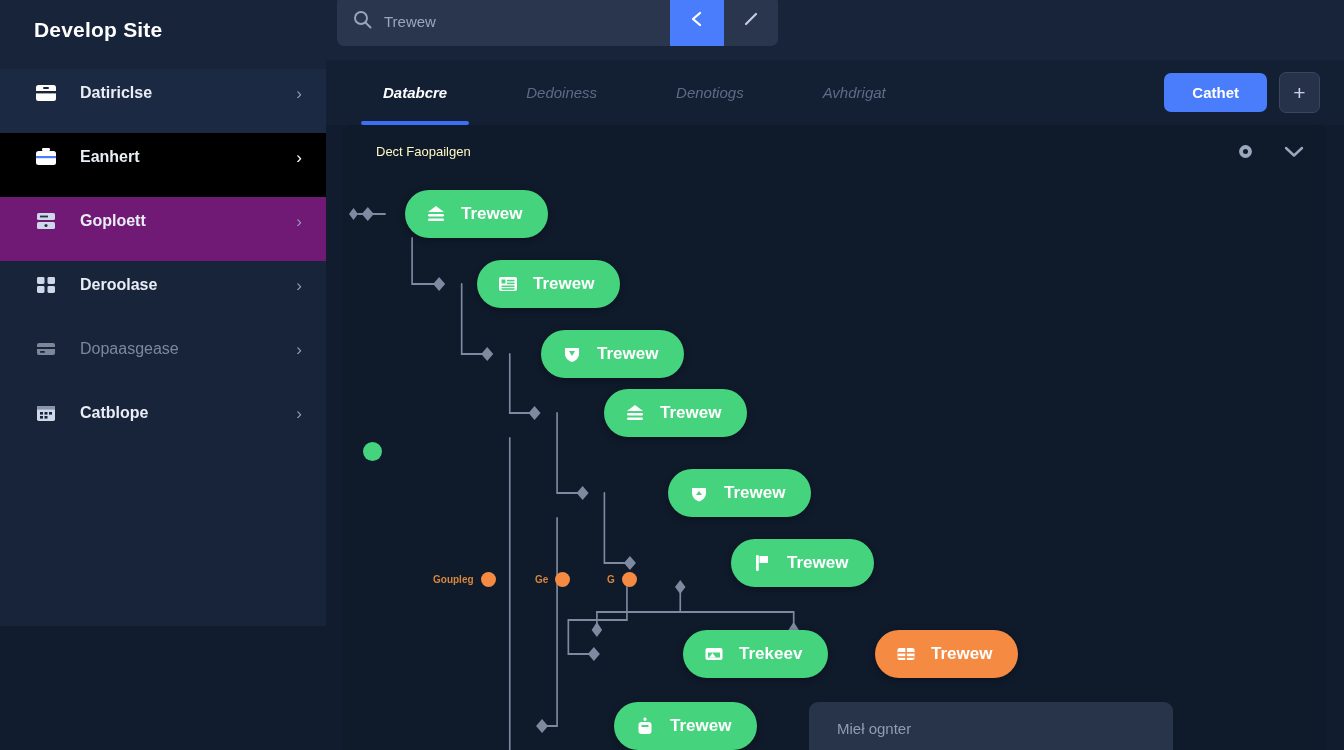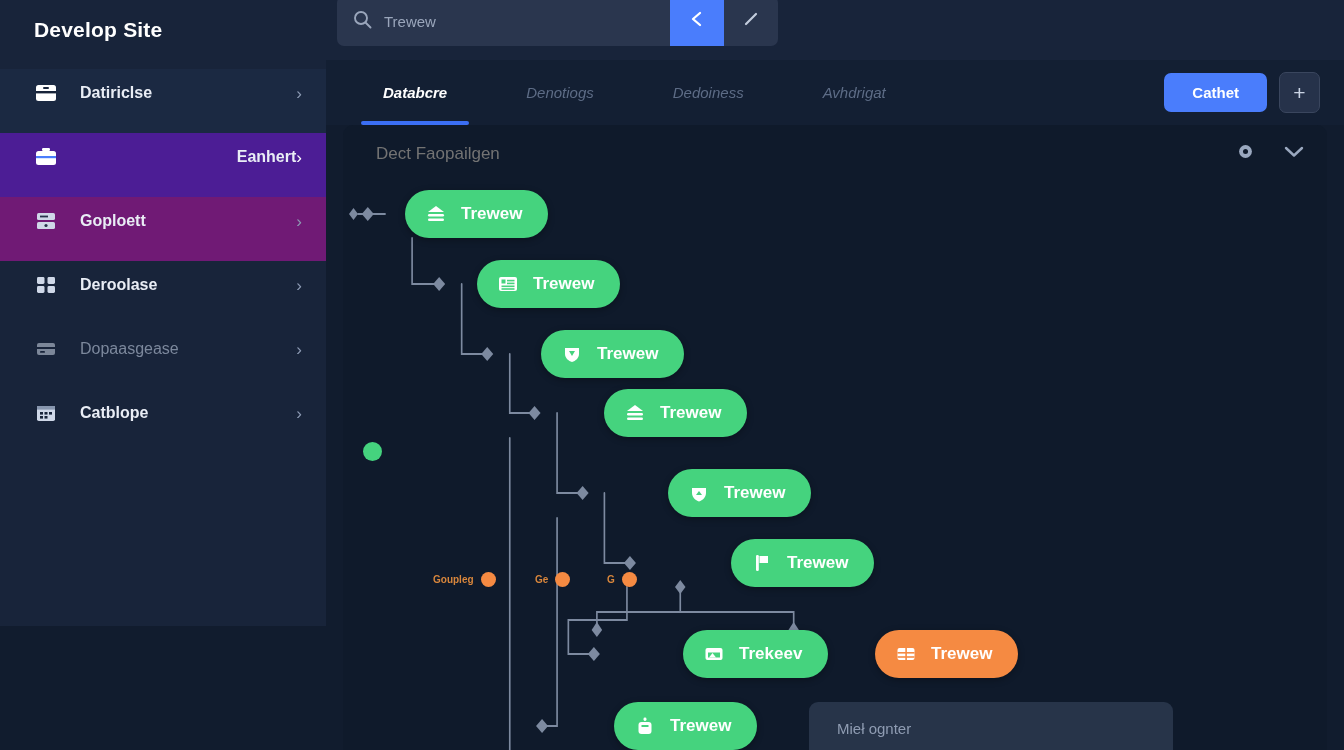--- a/index.html
+++ b/index.html
@@ -29,21 +29,21 @@
   }
   .nav { margin-top: 9px; }
   .nav-item {
     height: 64px;
     display: flex; align-items: center;
     padding: 0 24px 16px 34px;
     cursor: pointer;
     position: relative;
   }
   .nav-item.shade1 { background: #1b2942; }
-  .nav-item.active { background: #4c1d95; text-align: right; }
+  .nav-item.active { background: #000000; }
   .nav-item.shade2 { background: #701a75; }
   .nav-icon {
     width: 24px; height: 22px;
     flex: 0 0 24px;
     display: flex; align-items: center; justify-content: center;
     margin-right: 22px;
   }
   .nav-label {
     color: #e9edf5; font-size: 16px; font-weight: bold;
     flex: 1; white-space: nowrap;
@@ -127,21 +127,21 @@
     position: absolute; left: 17px; top: 125px; right: 17px; bottom: 0;
     background: #0f1a2b;
     border-radius: 10px 10px 0 0;
     overflow: hidden;
   }
   .canvas-head {
     position: relative; height: 62px;
   }
   .canvas-title {
     position: absolute; left: 33px; top: 19px;
-    color: #737373; font-size: 17px;
+    color: #fef9c3; font-size: 13px;
   }
   .canvas-tools {
     position: absolute; right: 22px; top: 17px;
     display: flex; align-items: center; gap: 28px;
   }
   .tool-ic { cursor: pointer; display: flex; }
 
   .graph { position: absolute; inset: 0; }
   .graph svg.links { position: absolute; inset: 0; width: 100%; height: 100%; }
 
@@ -300,24 +300,24 @@
         </div>
       </div>
     </div>
 
     <div class="tabsrow">
       <div class="tabs">
         <div class="tab active">
           <span>Databcre</span>
         </div>
         <div class="tab">
+          <span>Dedoiness</span>
+        </div>
+        <div class="tab">
           <span>Denotiogs</span>
-        </div>
-        <div class="tab">
-          <span>Dedoiness</span>
         </div>
         <div class="tab">
           <span>Avhdrigat</span>
         </div>
       </div>
       <div class="tab-actions">
         <button class="btn-primary">Cathet</button>
         <button class="btn-plus">+</button>
       </div>
     </div>

